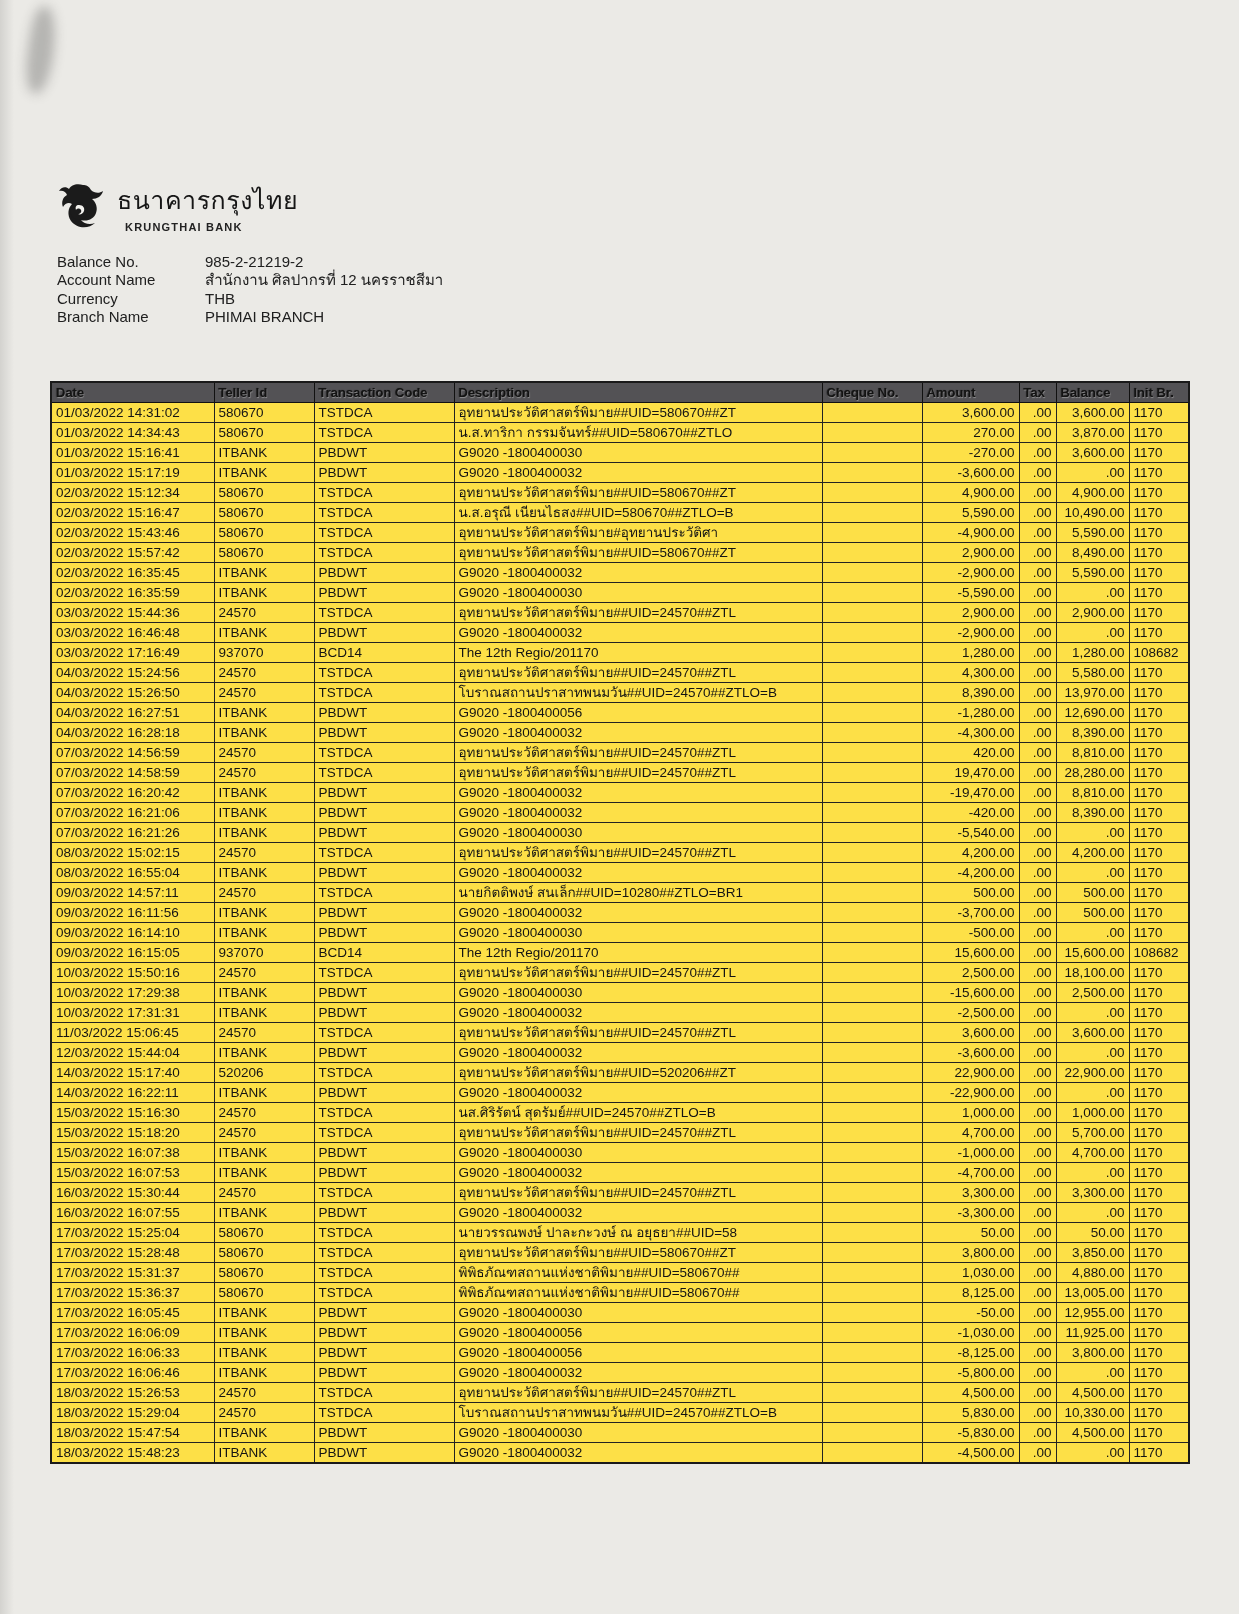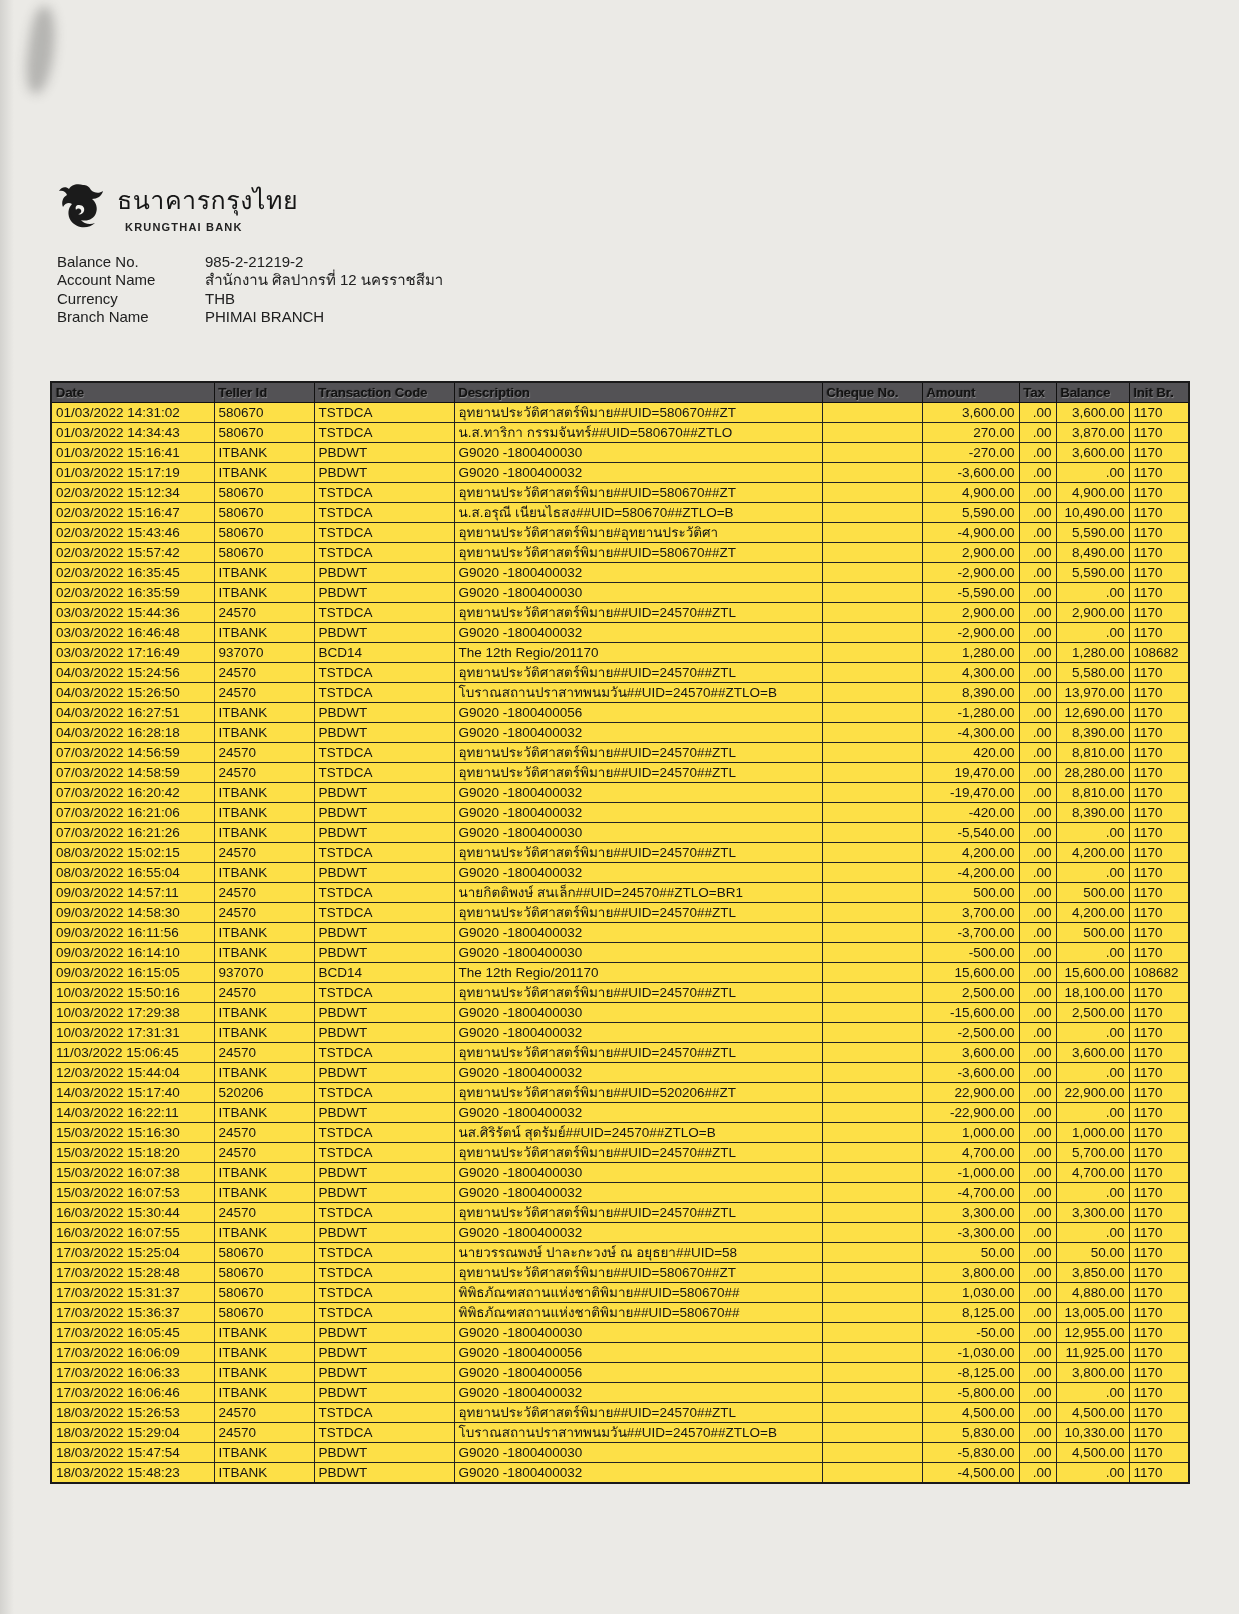--- a/index.html
+++ b/index.html
@@ -449,39 +449,28 @@
           <td class="c-amount">-4,200.00</td>
           <td class="c-tax">.00</td>
           <td class="c-balance">.00</td>
           <td class="c-init">1170</td>
         </tr>
 
         <tr>
           <td class="c-date">09/03/2022 14:57:11</td>
           <td class="c-teller">24570</td>
           <td class="c-code">TSTDCA</td>
-          <td class="c-desc">นายกิตติพงษ์ สนเล็ก##UID=24570##ZTLO=BR1</td>
+          <td class="c-desc">นายกิตติพงษ์ สนเล็ก##UID=10280##ZTLO=BR1</td>
           <td class="c-cheque"></td>
           <td class="c-amount">500.00</td>
           <td class="c-tax">.00</td>
           <td class="c-balance">500.00</td>
           <td class="c-init">1170</td>
         </tr>
 
-        <tr>
-          <td class="c-date">09/03/2022 14:58:30</td>
-          <td class="c-teller">24570</td>
-          <td class="c-code">TSTDCA</td>
-          <td class="c-desc">อุทยานประวัติศาสตร์พิมาย##UID=24570##ZTL</td>
-          <td class="c-cheque"></td>
-          <td class="c-amount">3,700.00</td>
-          <td class="c-tax">.00</td>
-          <td class="c-balance">4,200.00</td>
-          <td class="c-init">1170</td>
-        </tr>
 
         <tr>
           <td class="c-date">09/03/2022 16:11:56</td>
           <td class="c-teller">ITBANK</td>
           <td class="c-code">PBDWT</td>
           <td class="c-desc">G9020 -1800400032</td>
           <td class="c-cheque"></td>
           <td class="c-amount">-3,700.00</td>
           <td class="c-tax">.00</td>
           <td class="c-balance">500.00</td>

